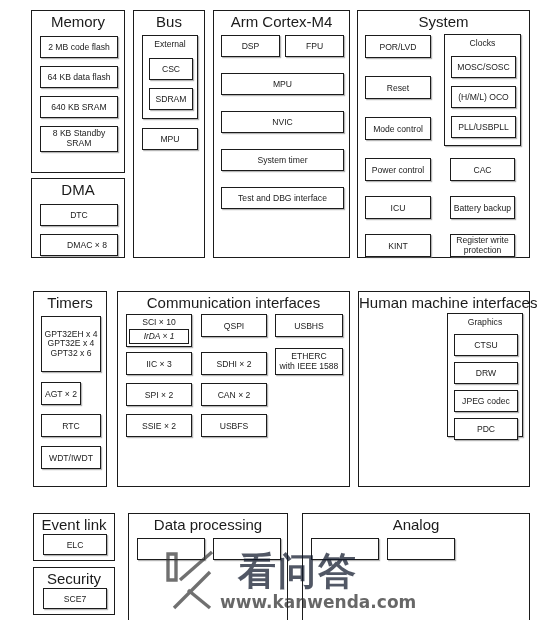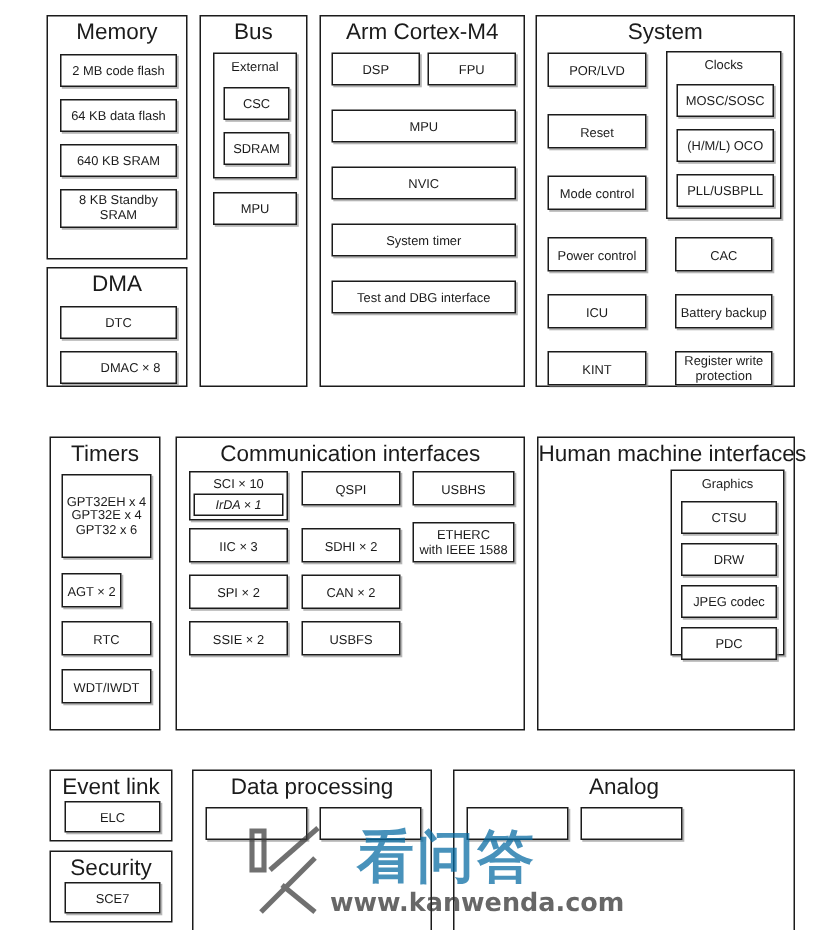--- a/index.html
+++ b/index.html
@@ -104,21 +104,21 @@
     left: 0; top: 2px;
     width: 66px; height: 62px;
   }
   .wm-cn {
     position: absolute;
     left: 78px;
     top: 2px;
     font-size: 38px;
     font-weight: bold;
     letter-spacing: 2px;
-    color: #0369a1;
+    color: #0f172a;
     font-family: "DejaVu Sans", sans-serif;
     line-height: 42px;
     white-space: nowrap;
   }
   .wm-url {
     position: absolute;
     left: 60px;
     top: 44px;
     font-size: 17px;
     font-weight: bold;

